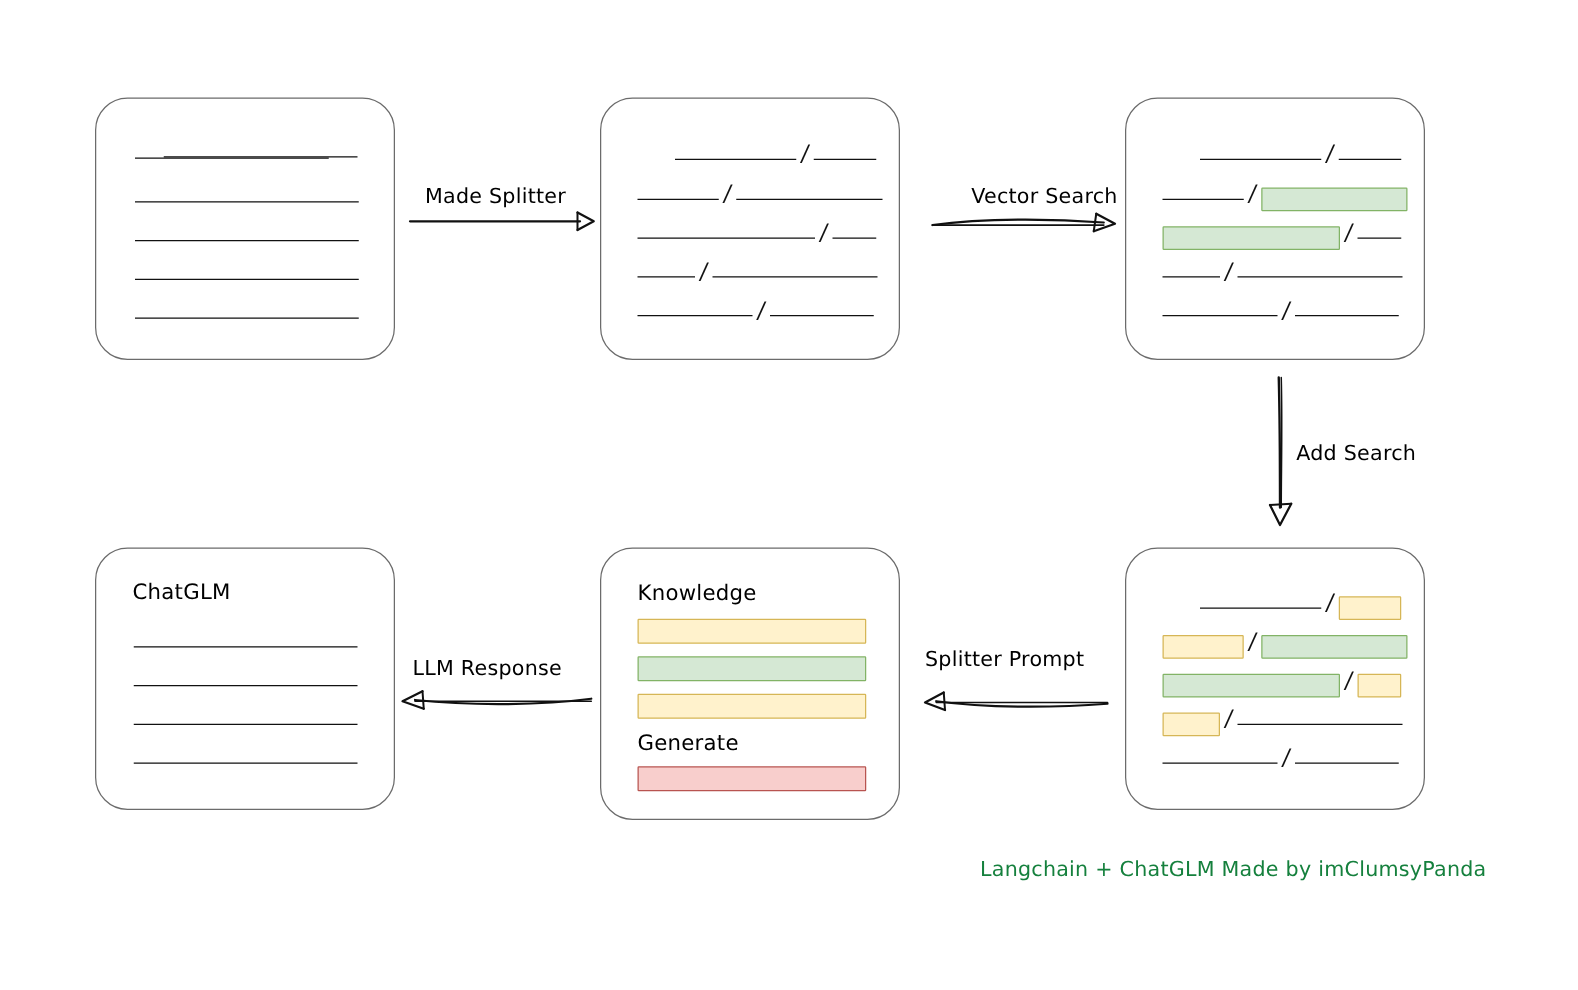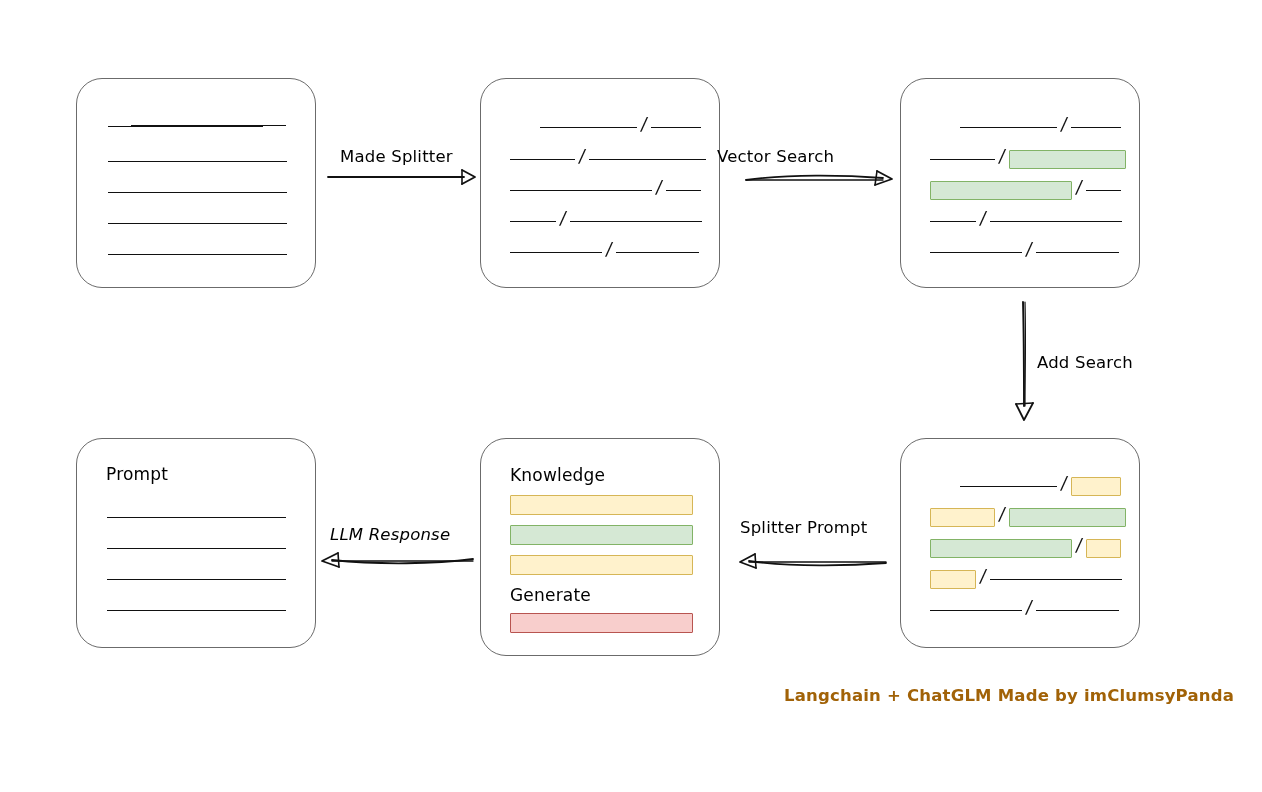--- a/index.html
+++ b/index.html
@@ -112,23 +112,22 @@
     color: #000;
     white-space: nowrap;
   }
 
   
   .footer-caption {
     position: absolute;
     font-family: "DejaVu Sans", sans-serif;
     font-size: 16.5px;
     letter-spacing: 0.2px;
-    color: #a16207;
+    color: #15803d;
     white-space: nowrap;
-    font-weight: bold;
   }
 </style>
 </head>
 <body>
 
 <div id="stage">
 
   <div class="card" id="card-source" style="left:76px; top:78px; width:240px; height:210px;">
     <div class="rows">
       <div class="row" style="left:31px; top:38px;">
@@ -203,21 +202,21 @@
     <span class="slash">/</span>
     <span class="seg" style="width:132px;"></span>
   </div>
   <div class="row" style="position:absolute; left:930px; top:243px;">
     <span class="seg" style="width:92px;"></span>
     <span class="slash">/</span>
     <span class="seg" style="width:83px;"></span>
   </div>
 
   <div class="card" id="card-answer" style="left:76px; top:438px; width:240px; height:210px;"></div>
-  <div class="card-label" style="left:106px; top:464px;">Prompt</div>
+  <div class="card-label" style="left:106px; top:464px;">ChatGLM</div>
   <div class="row" style="position:absolute; left:107px; top:508px;">
     <span class="seg" style="width:179px;"></span>
   </div>
   <div class="row" style="position:absolute; left:107px; top:539px;">
     <span class="seg" style="width:179px;"></span>
   </div>
   <div class="row" style="position:absolute; left:107px; top:570px;">
     <span class="seg" style="width:179px;"></span>
   </div>
   <div class="row" style="position:absolute; left:107px; top:601px;">
@@ -266,21 +265,21 @@
     <path d="M136,10 L136,24" stroke="#111" stroke-width="1.6" fill="none" stroke-linecap="round"></path>
   </svg>
   <div class="arrow-label" style="left:340px; top:147px;">Made Splitter</div>
 
   <svg class="arrow-svg" style="left:744px; top:162px;" width="150" height="30" viewBox="0 0 150 30">
     <path d="M2,18 C45,12 100,13 139,16" stroke="#111" stroke-width="1.8" fill="none" stroke-linecap="round"></path>
     <path d="M2,18 C45,18 100,18 139,18" stroke="#111" stroke-width="1.4" fill="none" stroke-linecap="round"></path>
     <path d="M133,9 L148,17 L131,23" stroke="#111" stroke-width="1.8" fill="none" stroke-linejoin="round" stroke-linecap="round"></path>
     <path d="M133,9 L131,23" stroke="#111" stroke-width="1.6" fill="none" stroke-linecap="round"></path>
   </svg>
-  <div class="arrow-label" style="left:717px; top:147px;">Vector Search</div>
+  <div class="arrow-label" style="left:777px; top:147px;">Vector Search</div>
 
   <svg class="arrow-svg" style="left:1008px; top:300px;" width="32" height="122" viewBox="0 0 32 122">
     <path d="M15,2 C16,40 16,75 16,106" stroke="#111" stroke-width="1.9" fill="none" stroke-linecap="round"></path>
     <path d="M17,2 C18,40 17,75 17,106" stroke="#111" stroke-width="1.2" fill="none" stroke-linecap="round"></path>
     <path d="M8,104 L16,120 L25,103" stroke="#111" stroke-width="1.8" fill="none" stroke-linejoin="round" stroke-linecap="round"></path>
     <path d="M8,104 L25,103" stroke="#111" stroke-width="1.6" fill="none" stroke-linecap="round"></path>
   </svg>
   <div class="arrow-label" style="left:1037px; top:353px;">Add Search</div>
 
   <svg class="arrow-svg" style="left:738px; top:548px;" width="150" height="30" viewBox="0 0 150 30">
@@ -290,17 +289,17 @@
     <path d="M17,6 L18,20" stroke="#111" stroke-width="1.6" fill="none" stroke-linecap="round"></path>
   </svg>
   <div class="arrow-label" style="left:740px; top:518px;">Splitter Prompt</div>
 
   <svg class="arrow-svg" style="left:320px; top:545px;" width="155" height="30" viewBox="0 0 155 30">
     <path d="M12,15 C60,20 115,19 153,14" stroke="#111" stroke-width="1.8" fill="none" stroke-linecap="round"></path>
     <path d="M12,16 C60,16 115,16 153,16" stroke="#111" stroke-width="1.3" fill="none" stroke-linecap="round"></path>
     <path d="M18,8 L2,16 L19,22" stroke="#111" stroke-width="1.8" fill="none" stroke-linejoin="round" stroke-linecap="round"></path>
     <path d="M18,8 L19,22" stroke="#111" stroke-width="1.6" fill="none" stroke-linecap="round"></path>
   </svg>
-  <div class="arrow-label" style="left:330px; top:525px;font-style:italic;">LLM Response</div>
+  <div class="arrow-label" style="left:330px; top:525px;">LLM Response</div>
 
   <div class="footer-caption" style="left:784px; top:686px;">Langchain + ChatGLM Made by imClumsyPanda</div>
 
 </div>
 
 </body></html>

